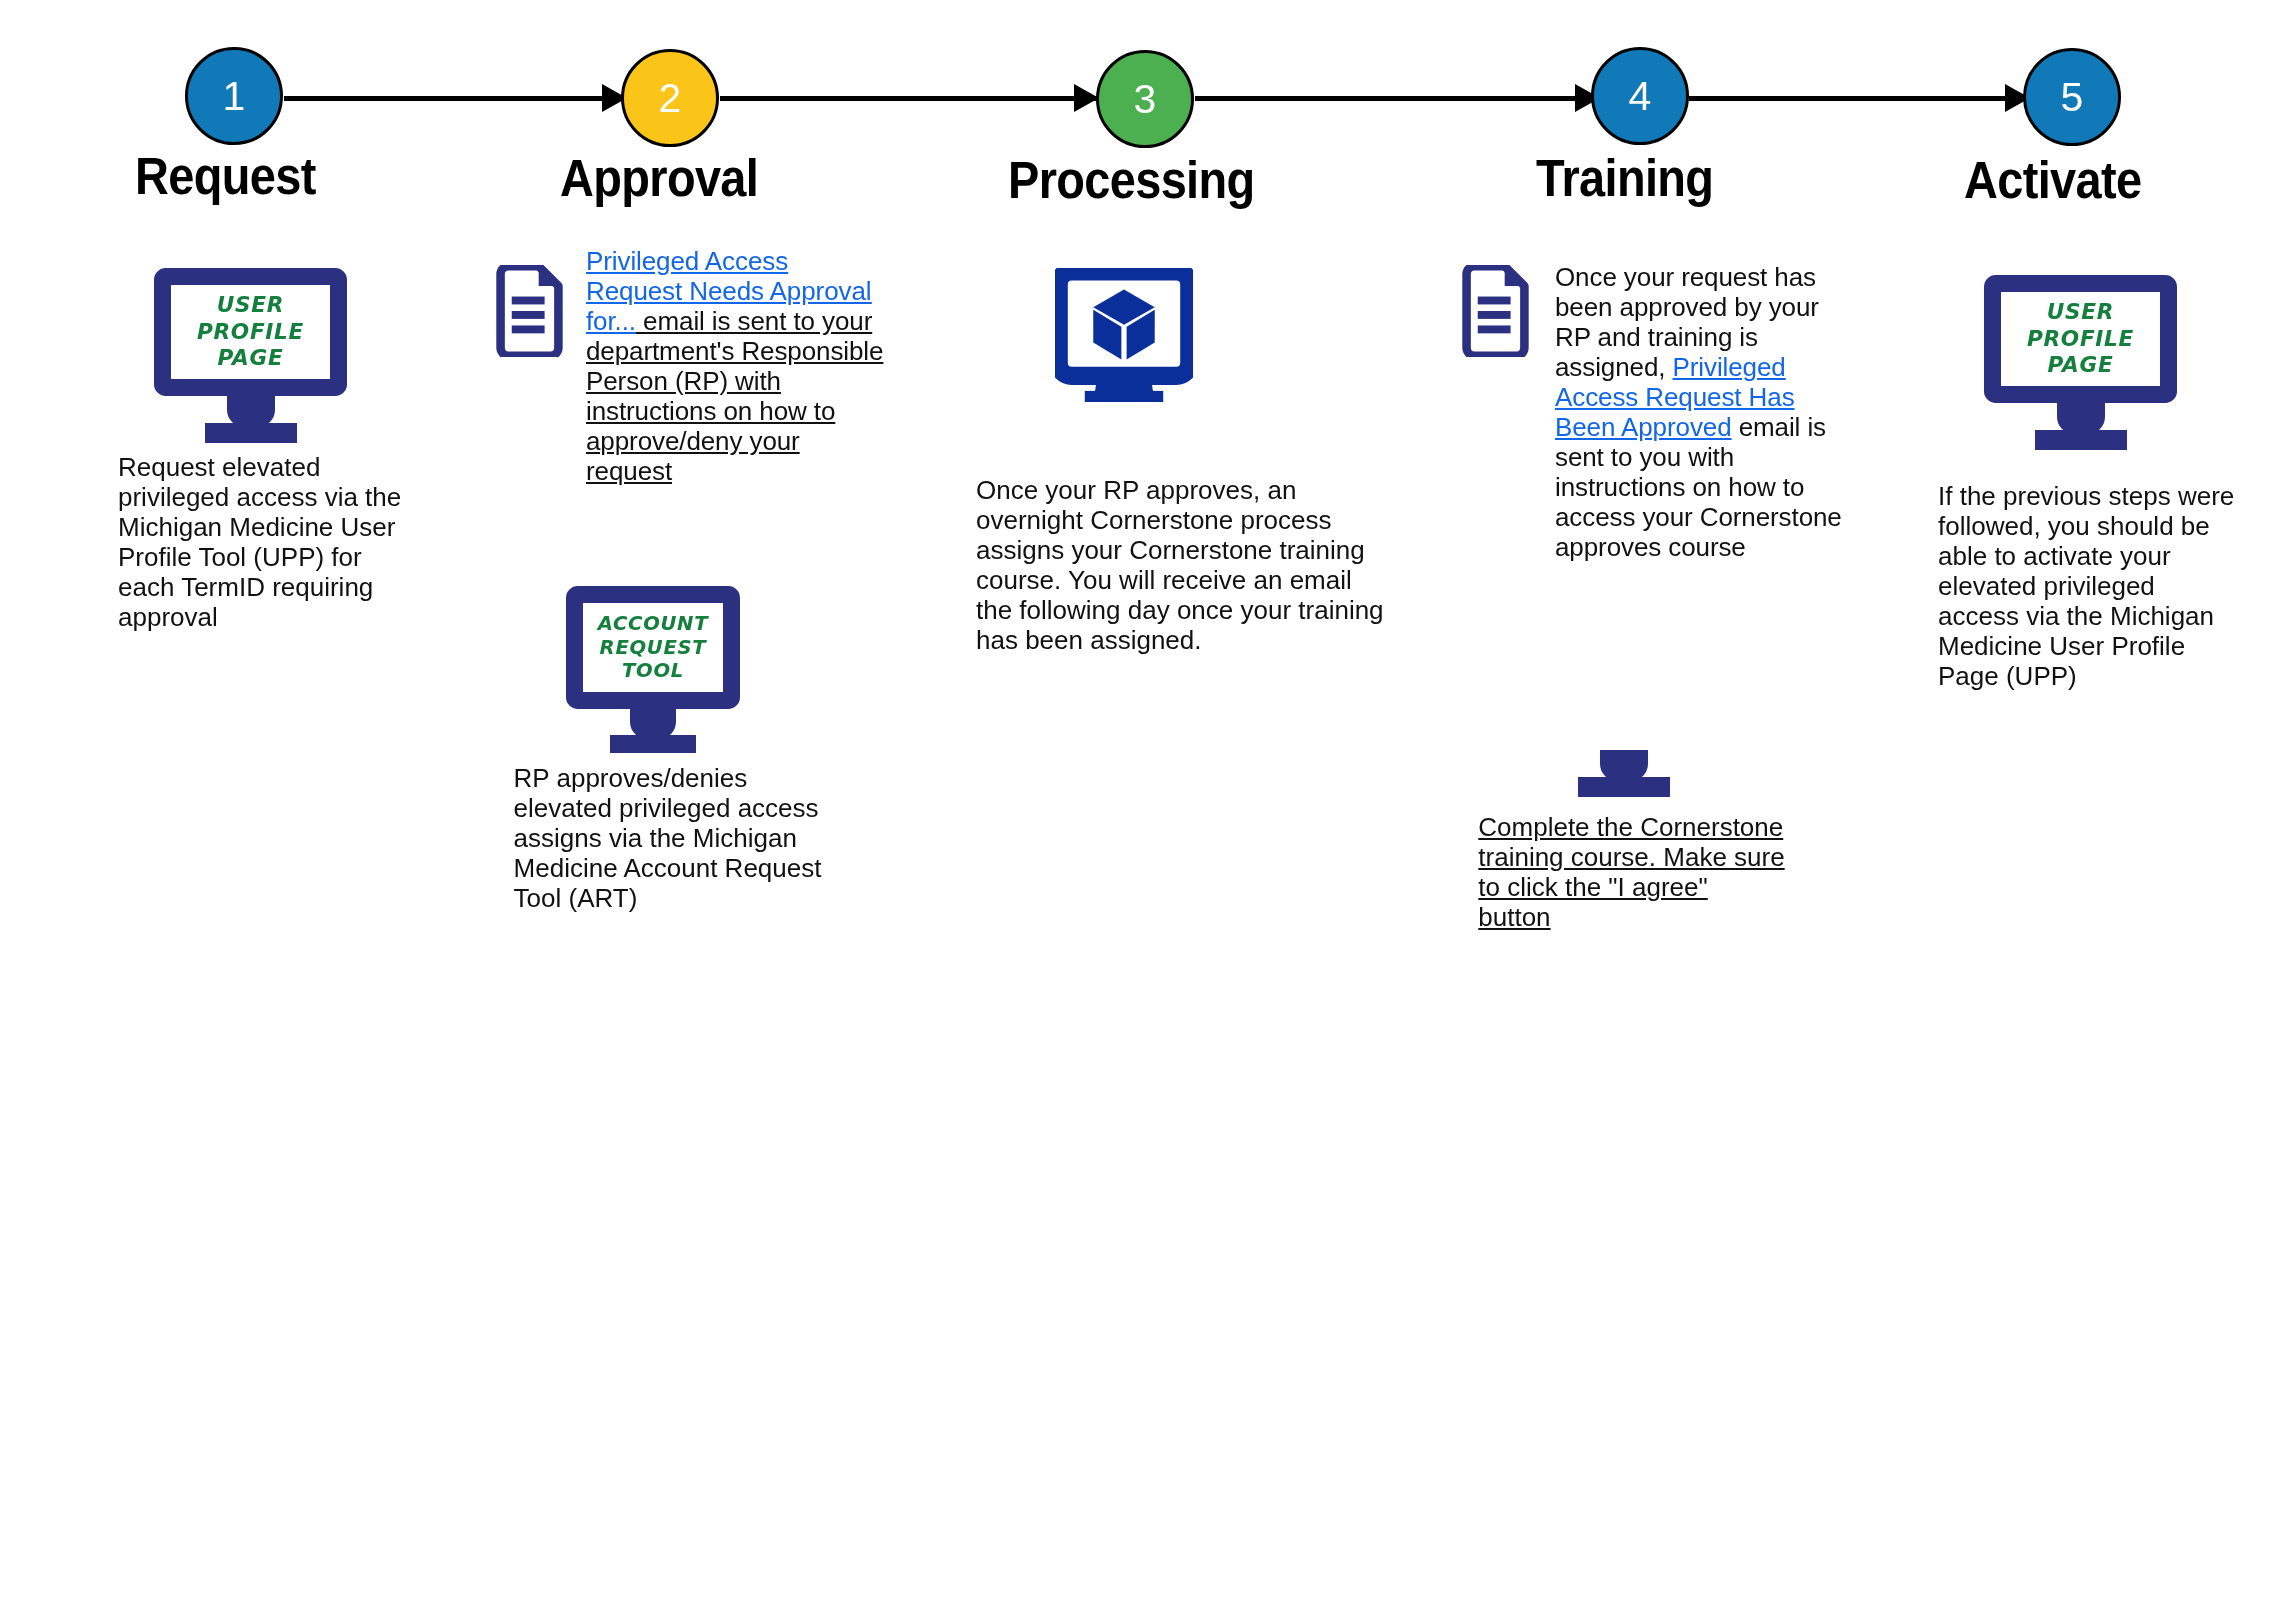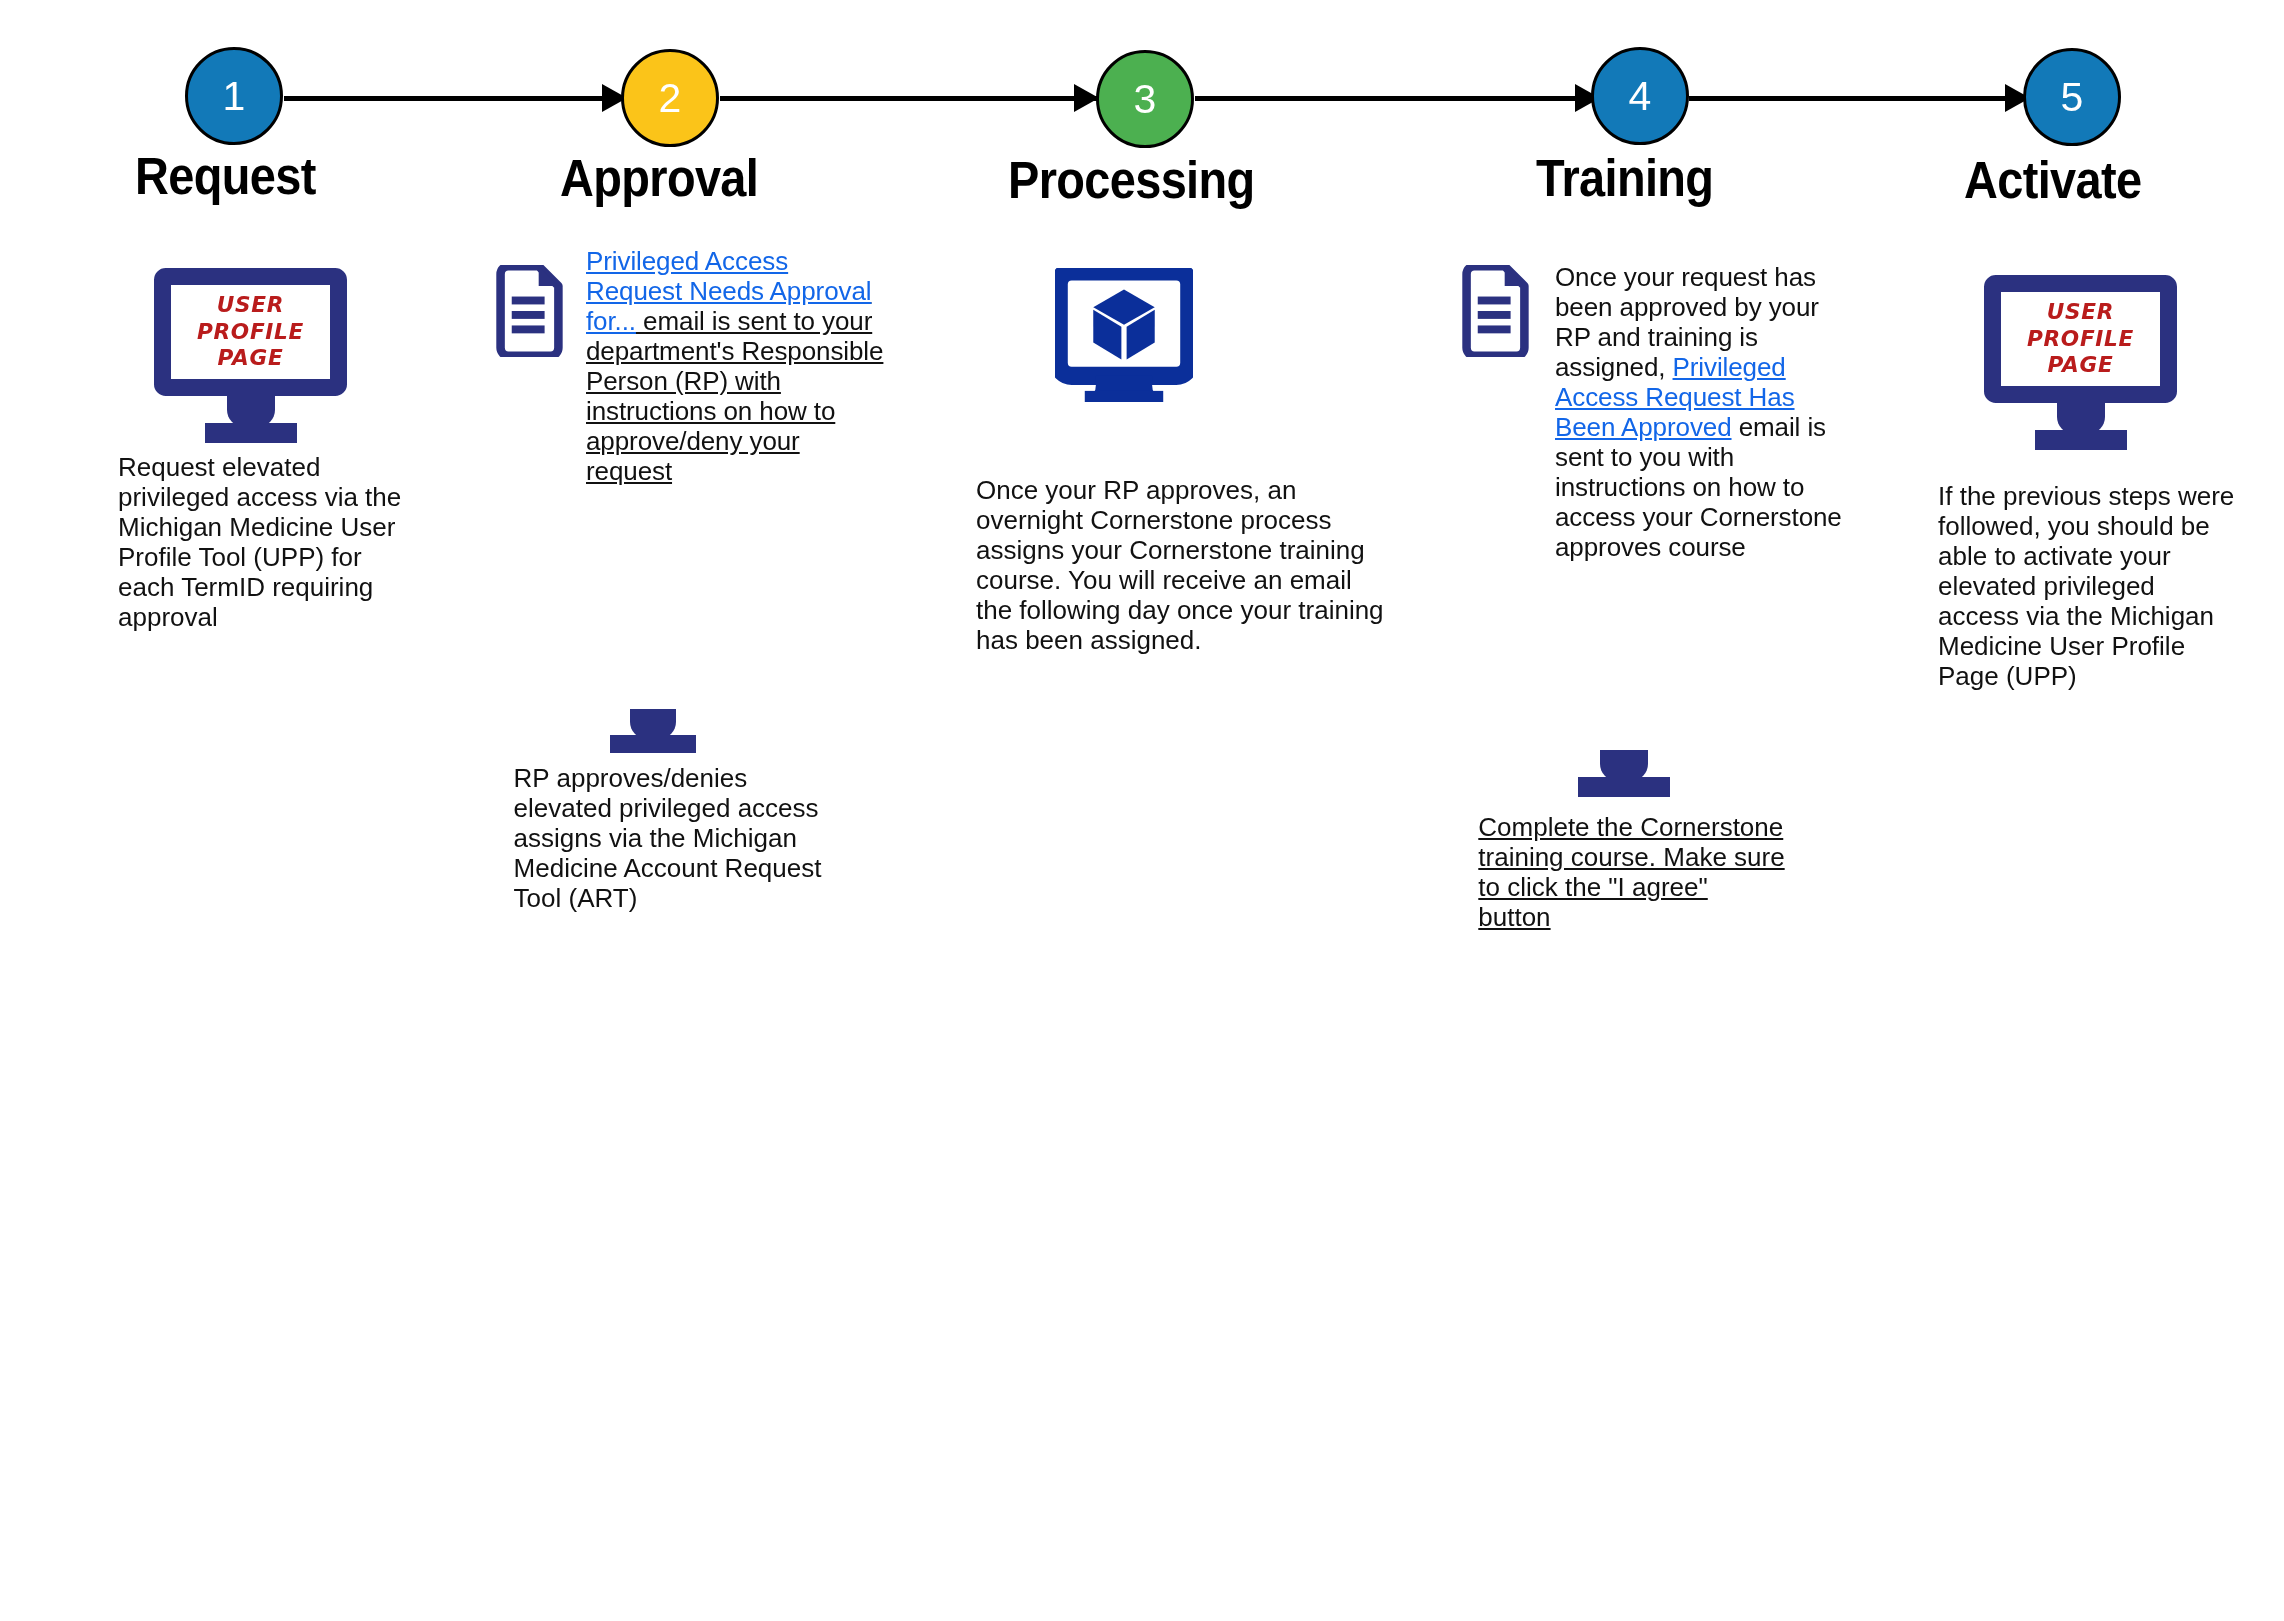--- a/index.html
+++ b/index.html
@@ -49,21 +49,21 @@
   .monitor{position:relative;}
   .mon-frame{
     border:17px solid #2B3180;border-radius:11.8px;background:#fff;
     box-sizing:border-box;
     display:flex;align-items:center;justify-content:center;
     text-align:center;
   }
   .mon-screen-text{
     font-family:"DejaVu Sans", sans-serif;
     font-style:italic;font-weight:700;
-    color:#b91c1c;line-height:1.22;
+    color:#15803d;line-height:1.22;
     letter-spacing:0.7px;
   }
   .mon-neck{
     position:absolute;left:50%;transform:translateX(-50%);
     background:#2B3180;
     border-bottom-left-radius:17px;border-bottom-right-radius:17px;
   }
   .mon-neck:after{
     content:"";position:absolute;left:50%;transform:translateX(-50%);
     bottom:0;background:#2B3180;
@@ -148,20 +148,27 @@
         <rect x="27" y="70" width="50" height="12" fill="#2B3180"></rect>
         <rect x="27" y="92" width="50" height="12" fill="#2B3180"></rect>
       </svg>
     </div>
 
     <div class="body-text" style="position:absolute;left:92px;top:246px;width:301px;text-decoration:underline;">
       <span class="link">Privileged Access Request Needs Approval for...</span><span> email is sent to your department's Responsible Person (RP) with instructions on how to approve/deny your request</span>
     </div>
 
     <div class="monitor" style="position:absolute;left:72px;top:586px;width:174px;height:147px;">
+      <div class="mon-frame" style="width:174px;height:123px;">
+        <div class="mon-screen-text" style="font-size:19.6px;">
+          <div>ACCOUNT</div>
+          <div>REQUEST</div>
+          <div>TOOL</div>
+        </div>
+      </div>
       <div class="mon-neck" style="top:123px;width:46px;height:30px;"></div>
       <div class="mon-base" style="top:149px;width:86px;height:18.3px;"></div>
     </div>
 
     <div class="cap" style="position:absolute;left:19.6px;top:763px;width:321px;">RP approves/denies elevated privileged access assigns via the Michigan Medicine Account Request Tool (ART)</div>
   </div>
 
   <div class="col" style="left:976px;top:0;">
 
     <div class="cubemon" style="position:absolute;left:79px;top:268px;width:138px;height:134px;">

